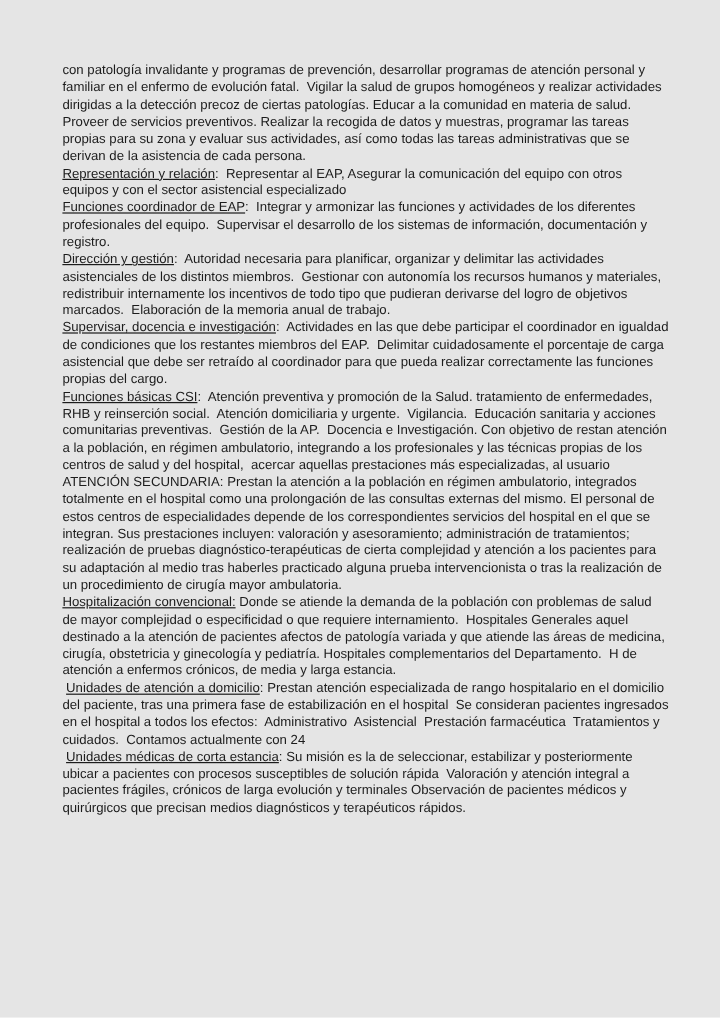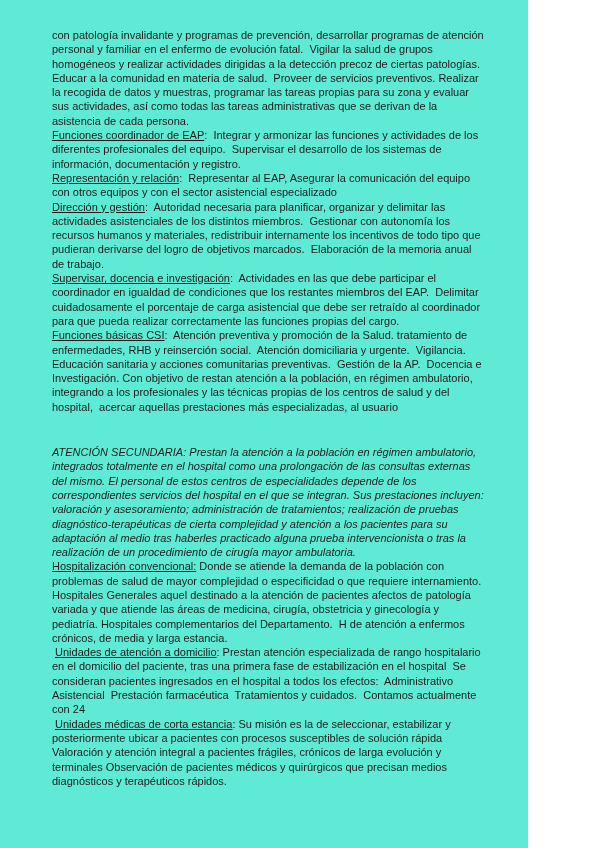--- a/index.html
+++ b/index.html
@@ -7,53 +7,52 @@
     padding: 0;
     background: #ffffff;
   }
   body {
     width: 600px;
     height: 848px;
     overflow: hidden;
   }
   .page {
     box-sizing: border-box;
-    width: 528px;
+    width: 600px;
     height: 848px;
-    background: #5eead4;
-    padding: 28px 42px 0 52px;
+    background: #e5e5e5;
+    padding: 52px 42px 0 52px;
     font-family: "Liberation Sans", "DejaVu Sans", sans-serif;
     font-size: 11px;
     line-height: 14.3px;
     color: #1c1c1c;
     -webkit-font-smoothing: antialiased;
   }
   p.para {
     margin: 0;
     padding: 0;
     white-space: pre-wrap;
     text-align: left;
   }
   p.para.space-before {
-    margin-top: 31px;
-    font-style: italic;
+    margin-top: 0;
   }
   .u {
     text-decoration: underline;
     text-underline-offset: 1px;
   }
 </style>
 </head>
 <body>
 
 <div class="page">
   <div id="doc-body">
       <p class="para"><span class="">con patología invalidante y programas de prevención, desarrollar programas de atención personal y familiar en el enfermo de evolución fatal.  Vigilar la salud de grupos homogéneos y realizar actividades dirigidas a la detección precoz de ciertas patologías. Educar a la comunidad en materia de salud.  Proveer de servicios preventivos. Realizar la recogida de datos y muestras, programar las tareas propias para su zona y evaluar sus actividades, así como todas las tareas administrativas que se derivan de la asistencia de cada persona.</span></p>
+      <p class="para"><span class="u">Representación y relación</span><span class="">:  Representar al EAP, Asegurar la comunicación del equipo con otros equipos y con el sector asistencial especializado</span></p>
       <p class="para"><span class="u">Funciones coordinador de EAP</span><span class="">:  Integrar y armonizar las funciones y actividades de los diferentes profesionales del equipo.  Supervisar el desarrollo de los sistemas de información, documentación y registro.</span></p>
-      <p class="para"><span class="u">Representación y relación</span><span class="">:  Representar al EAP, Asegurar la comunicación del equipo con otros equipos y con el sector asistencial especializado</span></p>
       <p class="para"><span class="u">Dirección y gestión</span><span class="">:  Autoridad necesaria para planificar, organizar y delimitar las actividades asistenciales de los distintos miembros.  Gestionar con autonomía los recursos humanos y materiales, redistribuir internamente los incentivos de todo tipo que pudieran derivarse del logro de objetivos marcados.  Elaboración de la memoria anual de trabajo.</span></p>
       <p class="para"><span class="u">Supervisar, docencia e investigación</span><span class="">:  Actividades en las que debe participar el coordinador en igualdad de condiciones que los restantes miembros del EAP.  Delimitar cuidadosamente el porcentaje de carga asistencial que debe ser retraído al coordinador para que pueda realizar correctamente las funciones propias del cargo.</span></p>
       <p class="para"><span class="u">Funciones básicas CSI</span><span class="">:  Atención preventiva y promoción de la Salud. tratamiento de enfermedades, RHB y reinserción social.  Atención domiciliaria y urgente.  Vigilancia.  Educación sanitaria y acciones comunitarias preventivas.  Gestión de la AP.  Docencia e Investigación. Con objetivo de restan atención a la población, en régimen ambulatorio, integrando a los profesionales y las técnicas propias de los centros de salud y del hospital,  acercar aquellas prestaciones más especializadas, al usuario</span></p>
       <p class="para space-before"><span class="">ATENCIÓN SECUNDARIA: Prestan la atención a la población en régimen ambulatorio, integrados totalmente en el hospital como una prolongación de las consultas externas del mismo. El personal de estos centros de especialidades depende de los correspondientes servicios del hospital en el que se integran. Sus prestaciones incluyen: valoración y asesoramiento; administración de tratamientos; realización de pruebas diagnóstico-terapéuticas de cierta complejidad y atención a los pacientes para su adaptación al medio tras haberles practicado alguna prueba intervencionista o tras la realización de un procedimiento de cirugía mayor ambulatoria.</span></p>
       <p class="para"><span class="u">Hospitalización convencional:</span><span class=""> Donde se atiende la demanda de la población con problemas de salud de mayor complejidad o especificidad o que requiere internamiento.  Hospitales Generales aquel destinado a la atención de pacientes afectos de patología variada y que atiende las áreas de medicina, cirugía, obstetricia y ginecología y pediatría. Hospitales complementarios del Departamento.  H de atención a enfermos crónicos, de media y larga estancia.</span></p>
       <p class="para"><span class=""> </span><span class="u">Unidades de atención a domicilio</span><span class="">: Prestan atención especializada de rango hospitalario en el domicilio del paciente, tras una primera fase de estabilización en el hospital  Se consideran pacientes ingresados en el hospital a todos los efectos:  Administrativo  Asistencial  Prestación farmacéutica  Tratamientos y cuidados.  Contamos actualmente con 24</span></p>
       <p class="para"><span class=""> </span><span class="u">Unidades médicas de corta estancia</span><span class="">: Su misión es la de seleccionar, estabilizar y posteriormente ubicar a pacientes con procesos susceptibles de solución rápida  Valoración y atención integral a pacientes frágiles, crónicos de larga evolución y terminales Observación de pacientes médicos y quirúrgicos que precisan medios diagnósticos y terapéuticos rápidos.</span></p>
     </div>
 </div>
 

